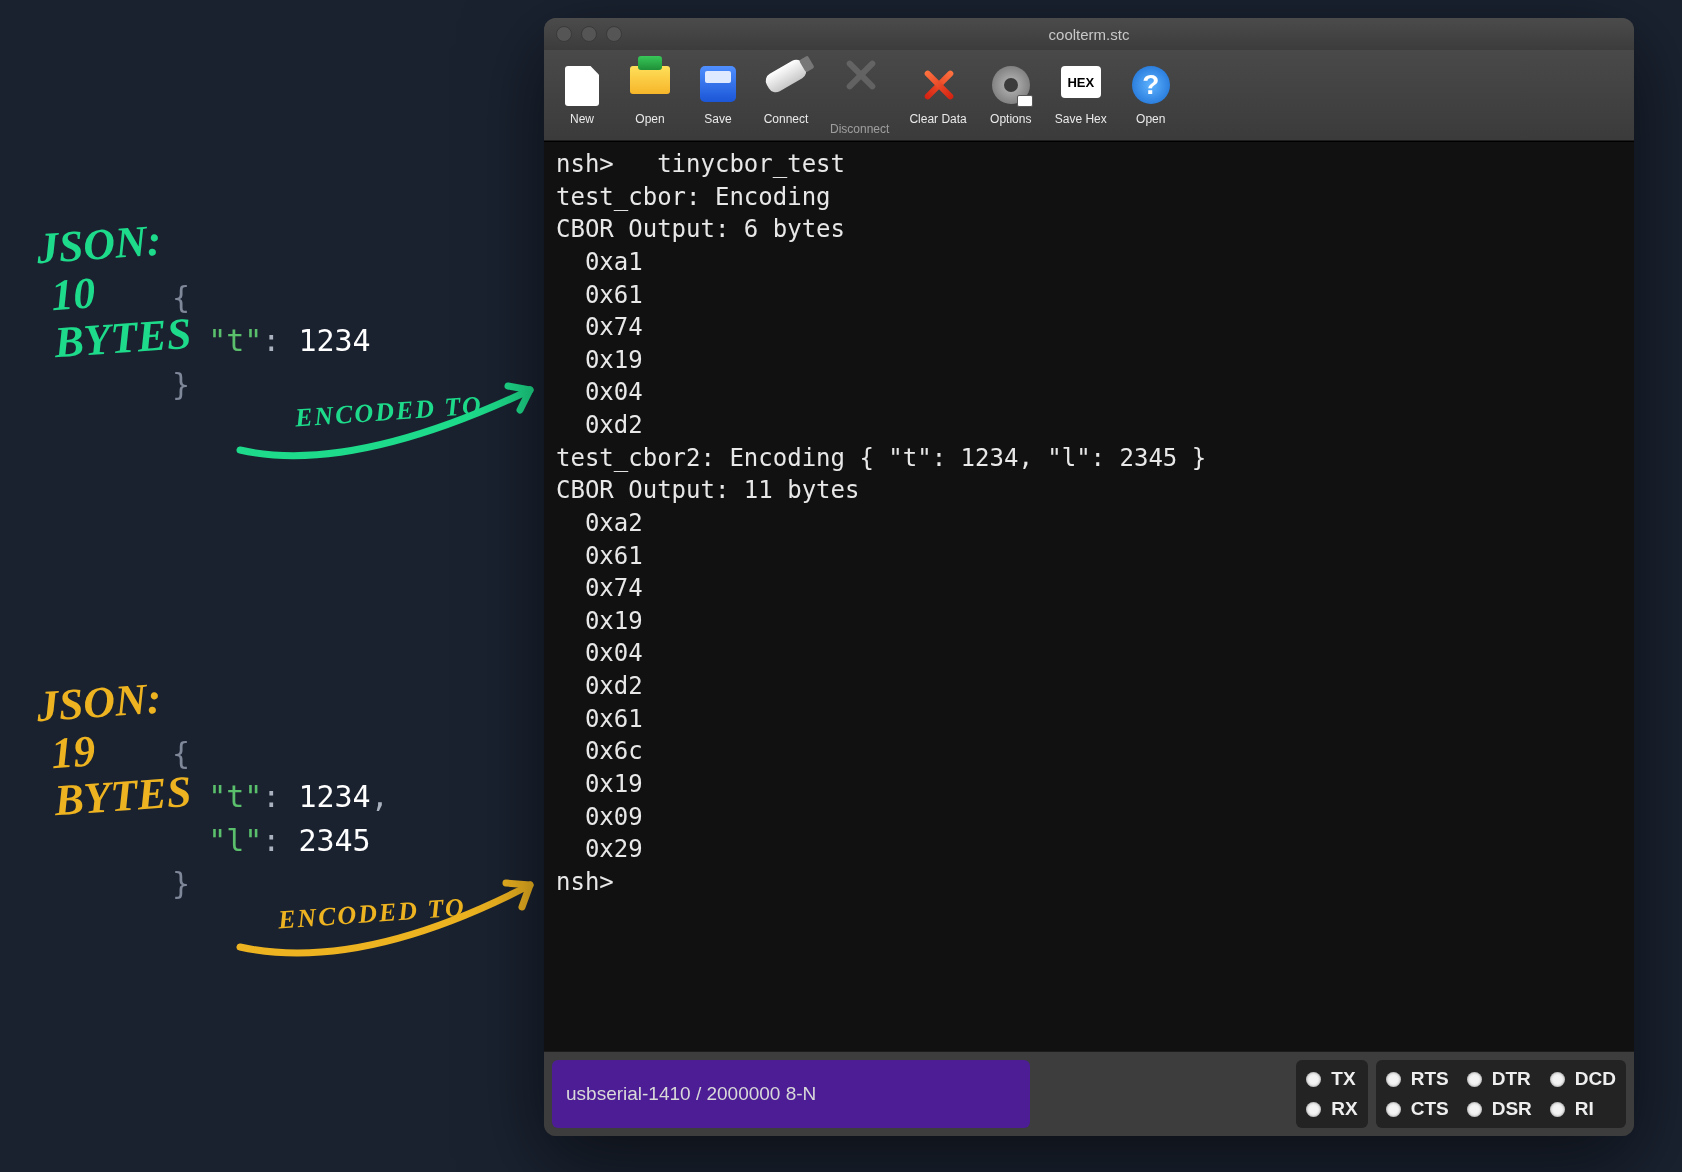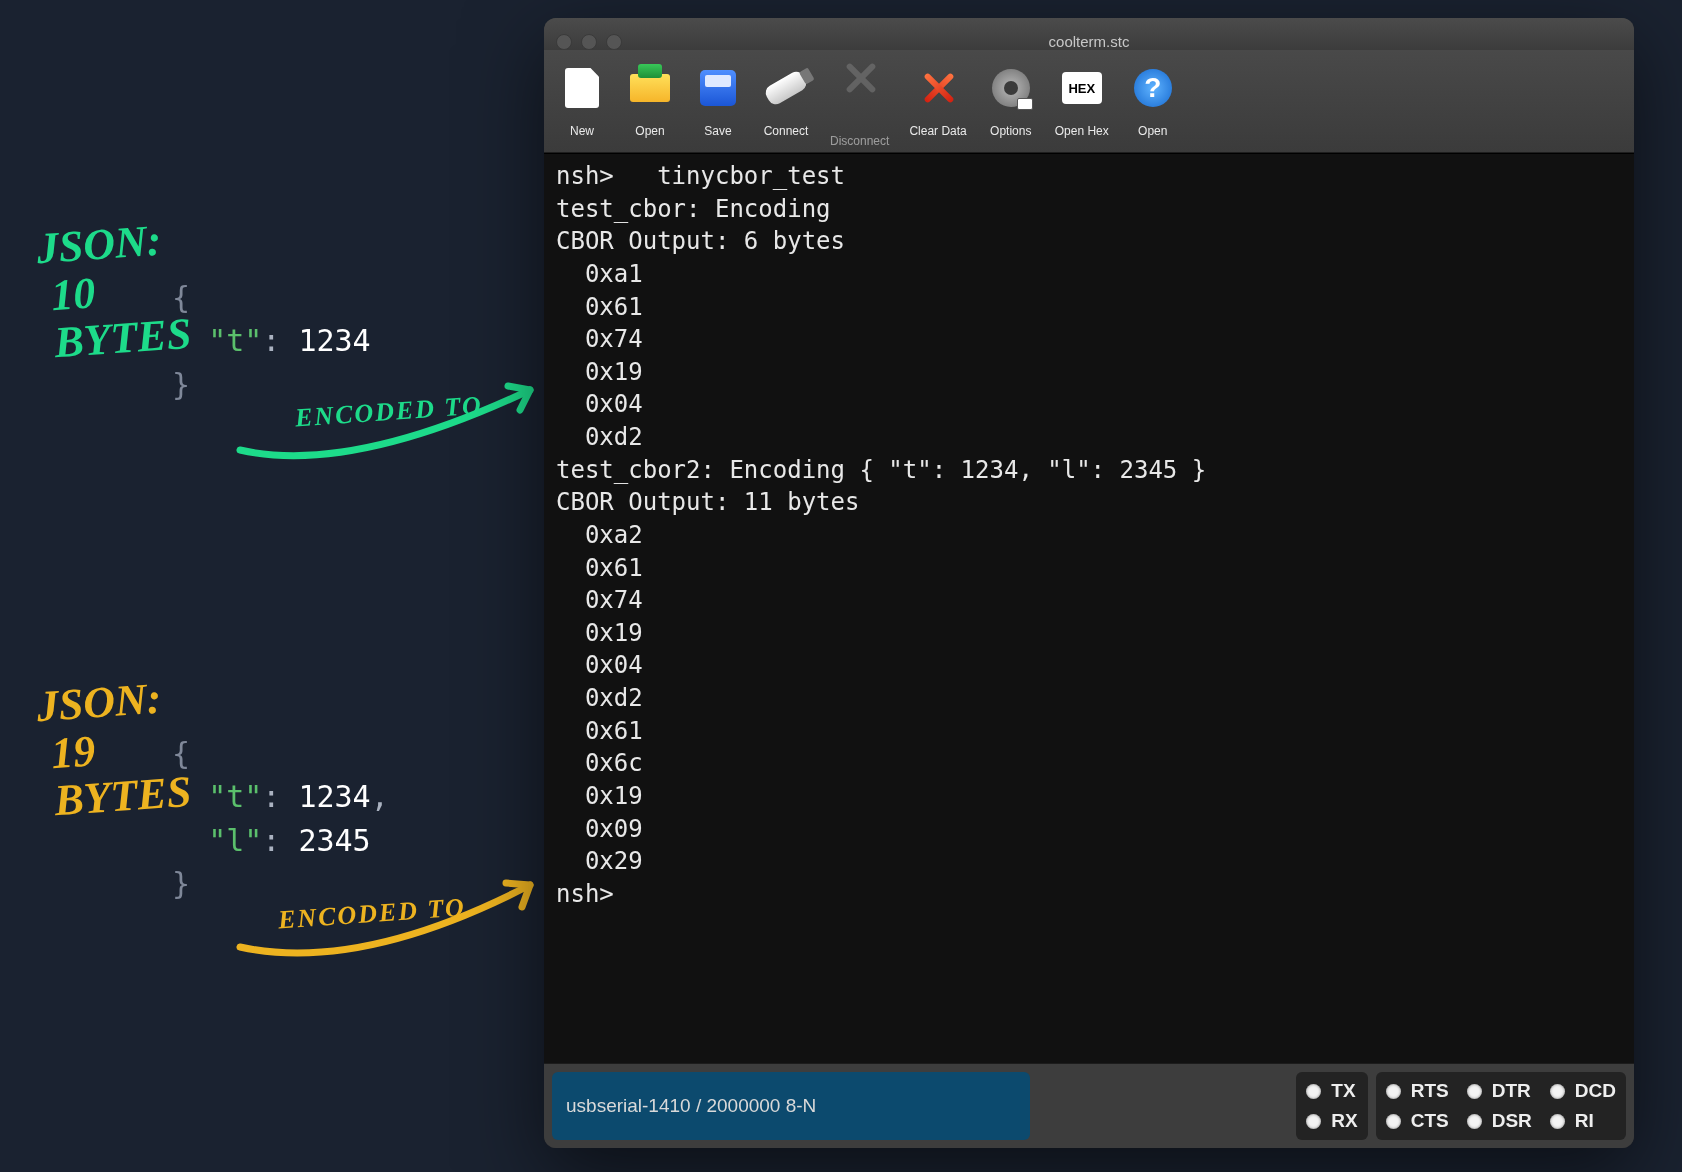--- a/index.html
+++ b/index.html
@@ -48,21 +48,21 @@
     width: 1090px;
     border-radius: 12px;
     overflow: hidden;
     box-shadow: 0 25px 80px rgba(0,0,0,0.55);
     background:#343434;
   }
   .titlebar {
     height: 32px;
     background: linear-gradient(#4b4b4b,#3c3c3c);
     display:flex;
-    align-items:flex-end;
+    align-items:center;
     padding:0 12px;
     position:relative;
   }
   .traffic {
     display:flex; gap:9px;
   }
   .tl { width:14px; height:14px; border-radius:50%; background:#555; border:1px solid #3a3a3a; }
   .title {
     position:absolute; left:0; right:0; text-align:center;
     color:#c8c8c8; font-size:15px;
@@ -80,22 +80,22 @@
     flex-direction:column;
     align-items:center;
     justify-content:center;
     color:#d8d8d8;
     font-size:14px;
     padding:2px 8px 2px 8px;
     min-width:48px;
   }
   .tbtn .ic {
     width:44px; height:44px;
-    display:flex; align-items:center; justify-content:center;
-    margin-bottom:14px;
+    display:flex; align-items:flex-start; justify-content:center;
+    margin-bottom:2px;
   }
   .tbtn.disabled { opacity:0.55;gap:20px; }
   .tlabel { font-size:12px; color:#eaeaea; white-space:nowrap; }
 
   
   .ic-new  { width:34px; height:40px; background:#fff; border-radius:3px;
              clip-path: polygon(0 0,75% 0,100% 22%,100% 100%,0 100%); }
   .ic-open { width:40px; height:28px; border-radius:3px;
              background:linear-gradient(#ffe05a,#f6b52a);
              position:relative; }
@@ -139,21 +139,21 @@
 
   .statusbar{
     background:#3d3d3d;
     border-top:1px solid #1c1c1c;
     display:flex;
     align-items:stretch;
     padding:8px;
     gap:8px;
   }
   .sb-panel{
-    background:#0c4a6e;
+    background:#4c1d95;
     border-radius:6px;
     padding:8px 14px;
     color:#d9d9d9;
     font-size:19px;
     display:flex;
     flex-direction:column;
     justify-content:center;
     gap:3px;
   }
   .sb-left{ width:450px; }
@@ -279,21 +279,21 @@
     <div class="tbtn">
       <div class="ic">
           <div class="ic-gear"></div>
         </div>
       <span class="tlabel">Options</span>
     </div>
     <div class="tbtn">
       <div class="ic">
           <div class="ic-hex">HEX</div>
         </div>
-      <span class="tlabel">Open Hex</span>
+      <span class="tlabel">Save Hex</span>
     </div>
     <div class="tbtn">
       <div class="ic">
           <div class="ic-help">?</div>
         </div>
       <span class="tlabel">Open</span>
     </div>
   </div>
 
   <div class="terminal">nsh&gt;   tinycbor_test

